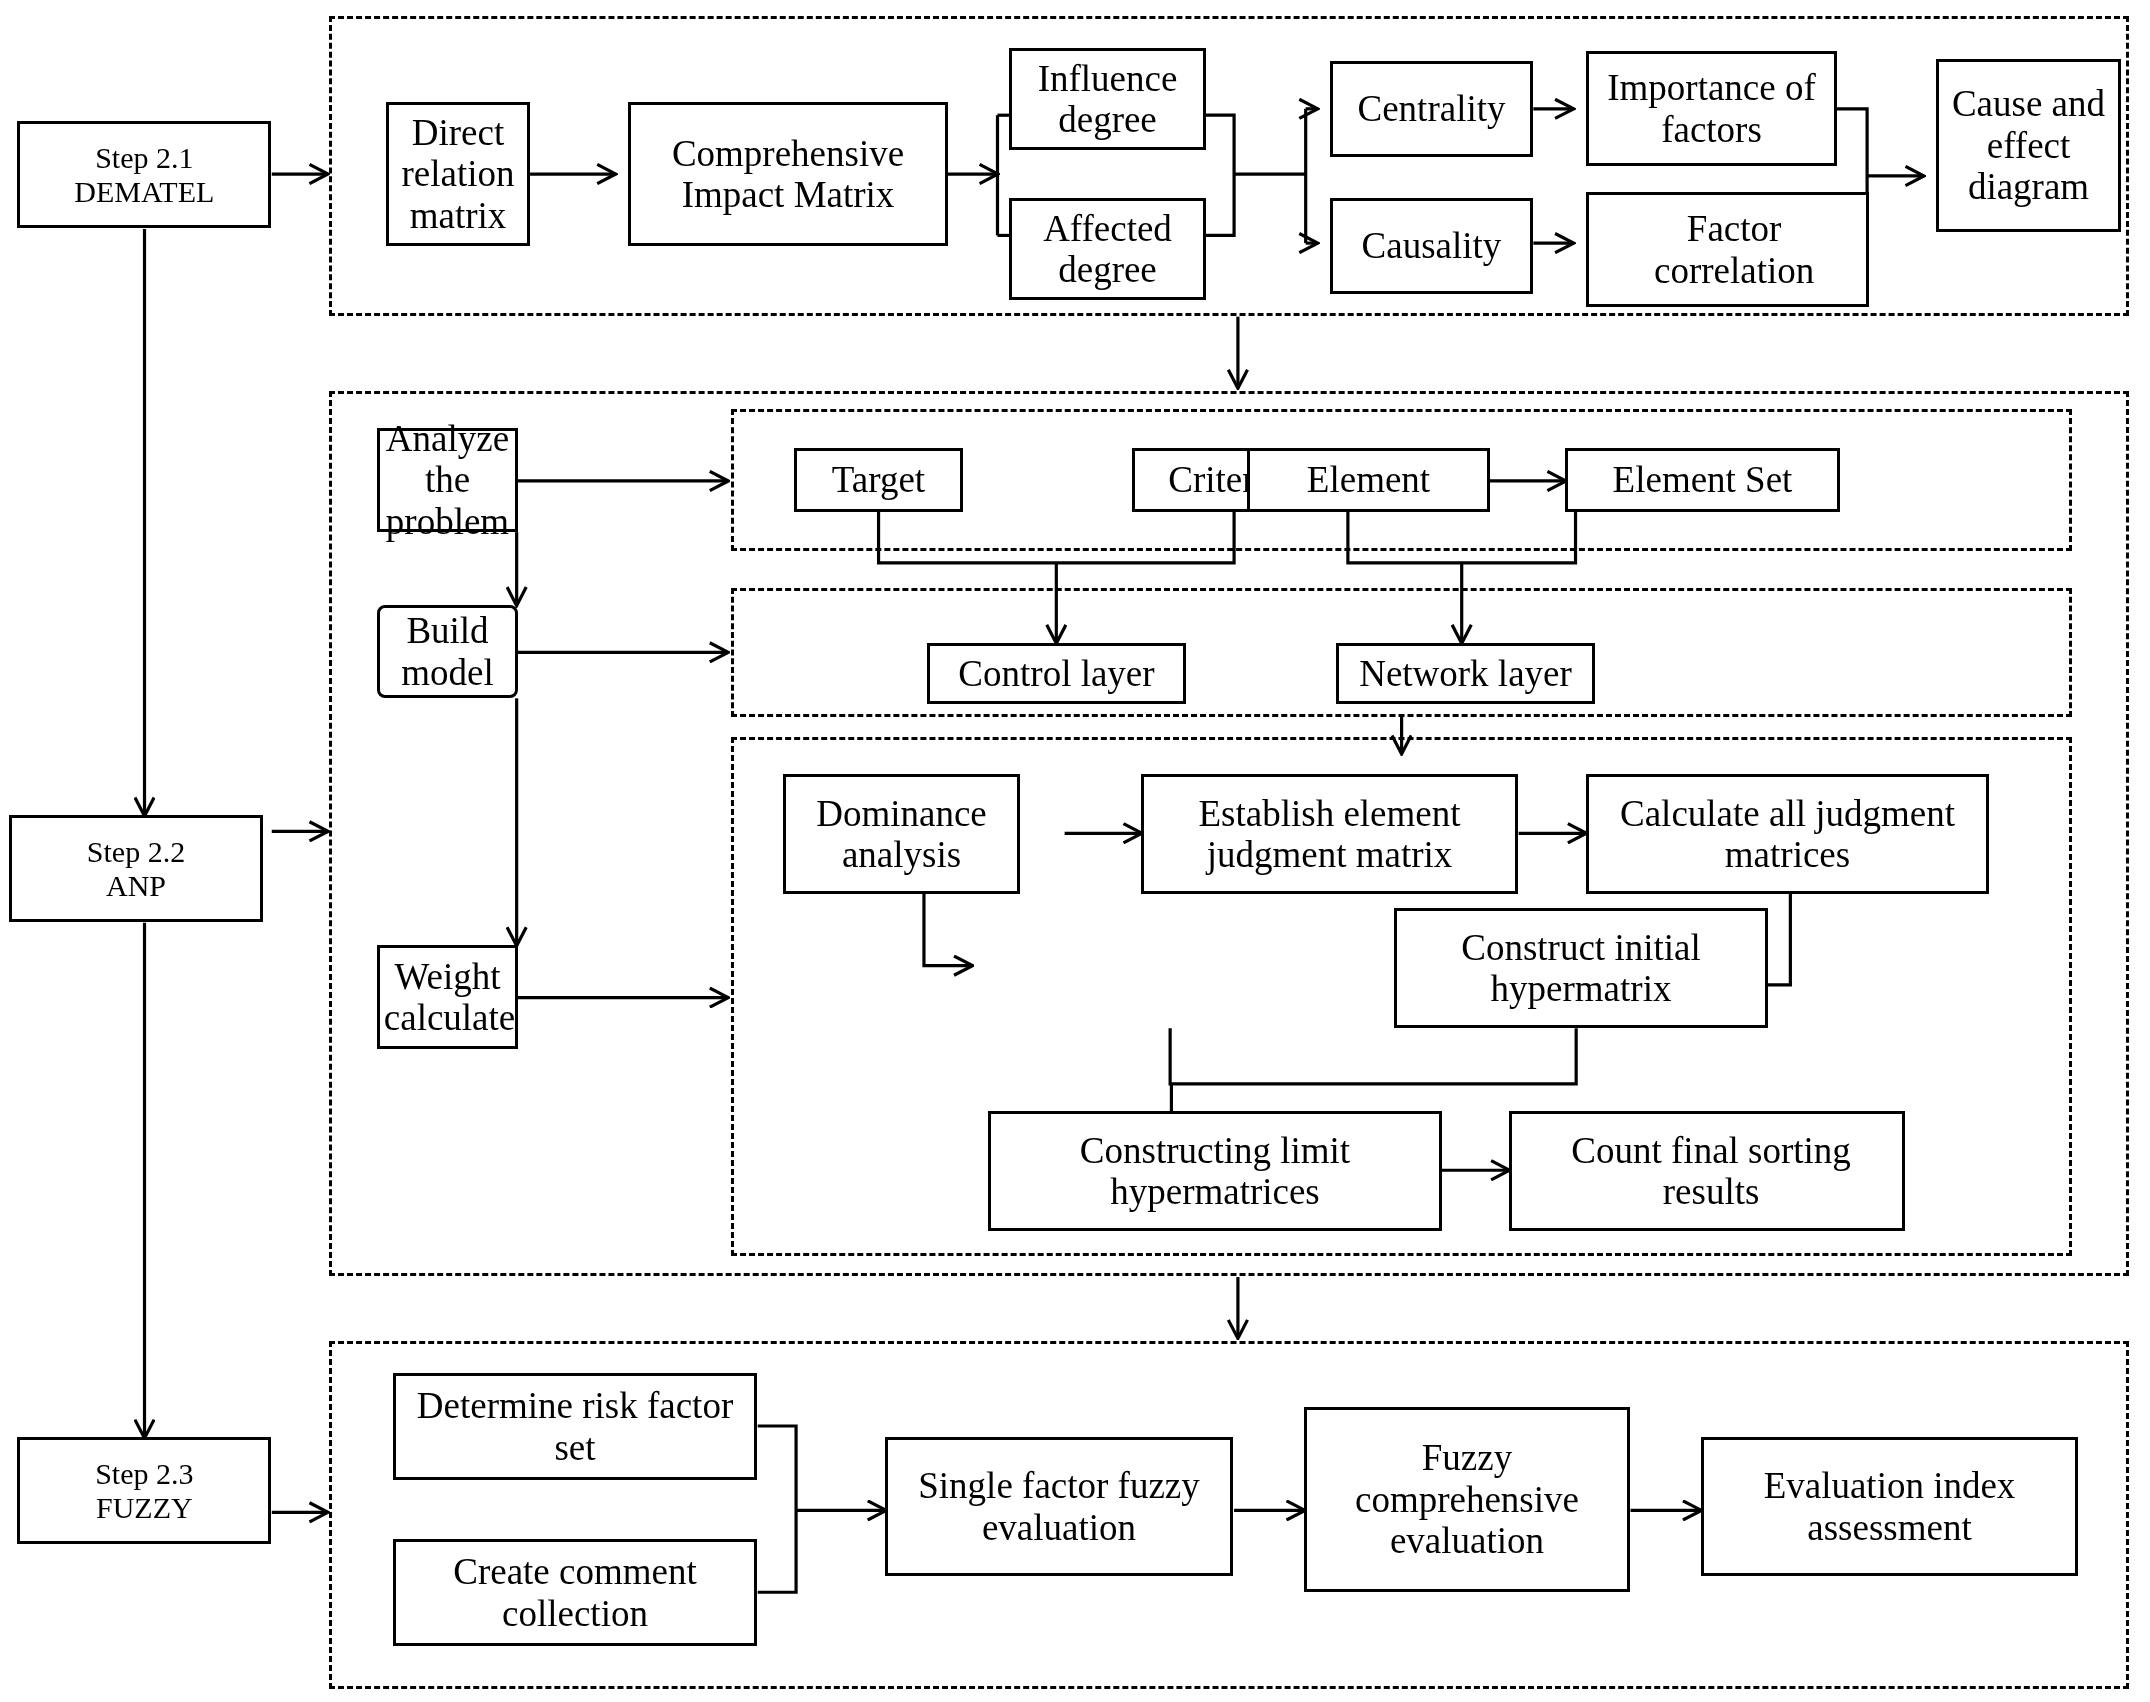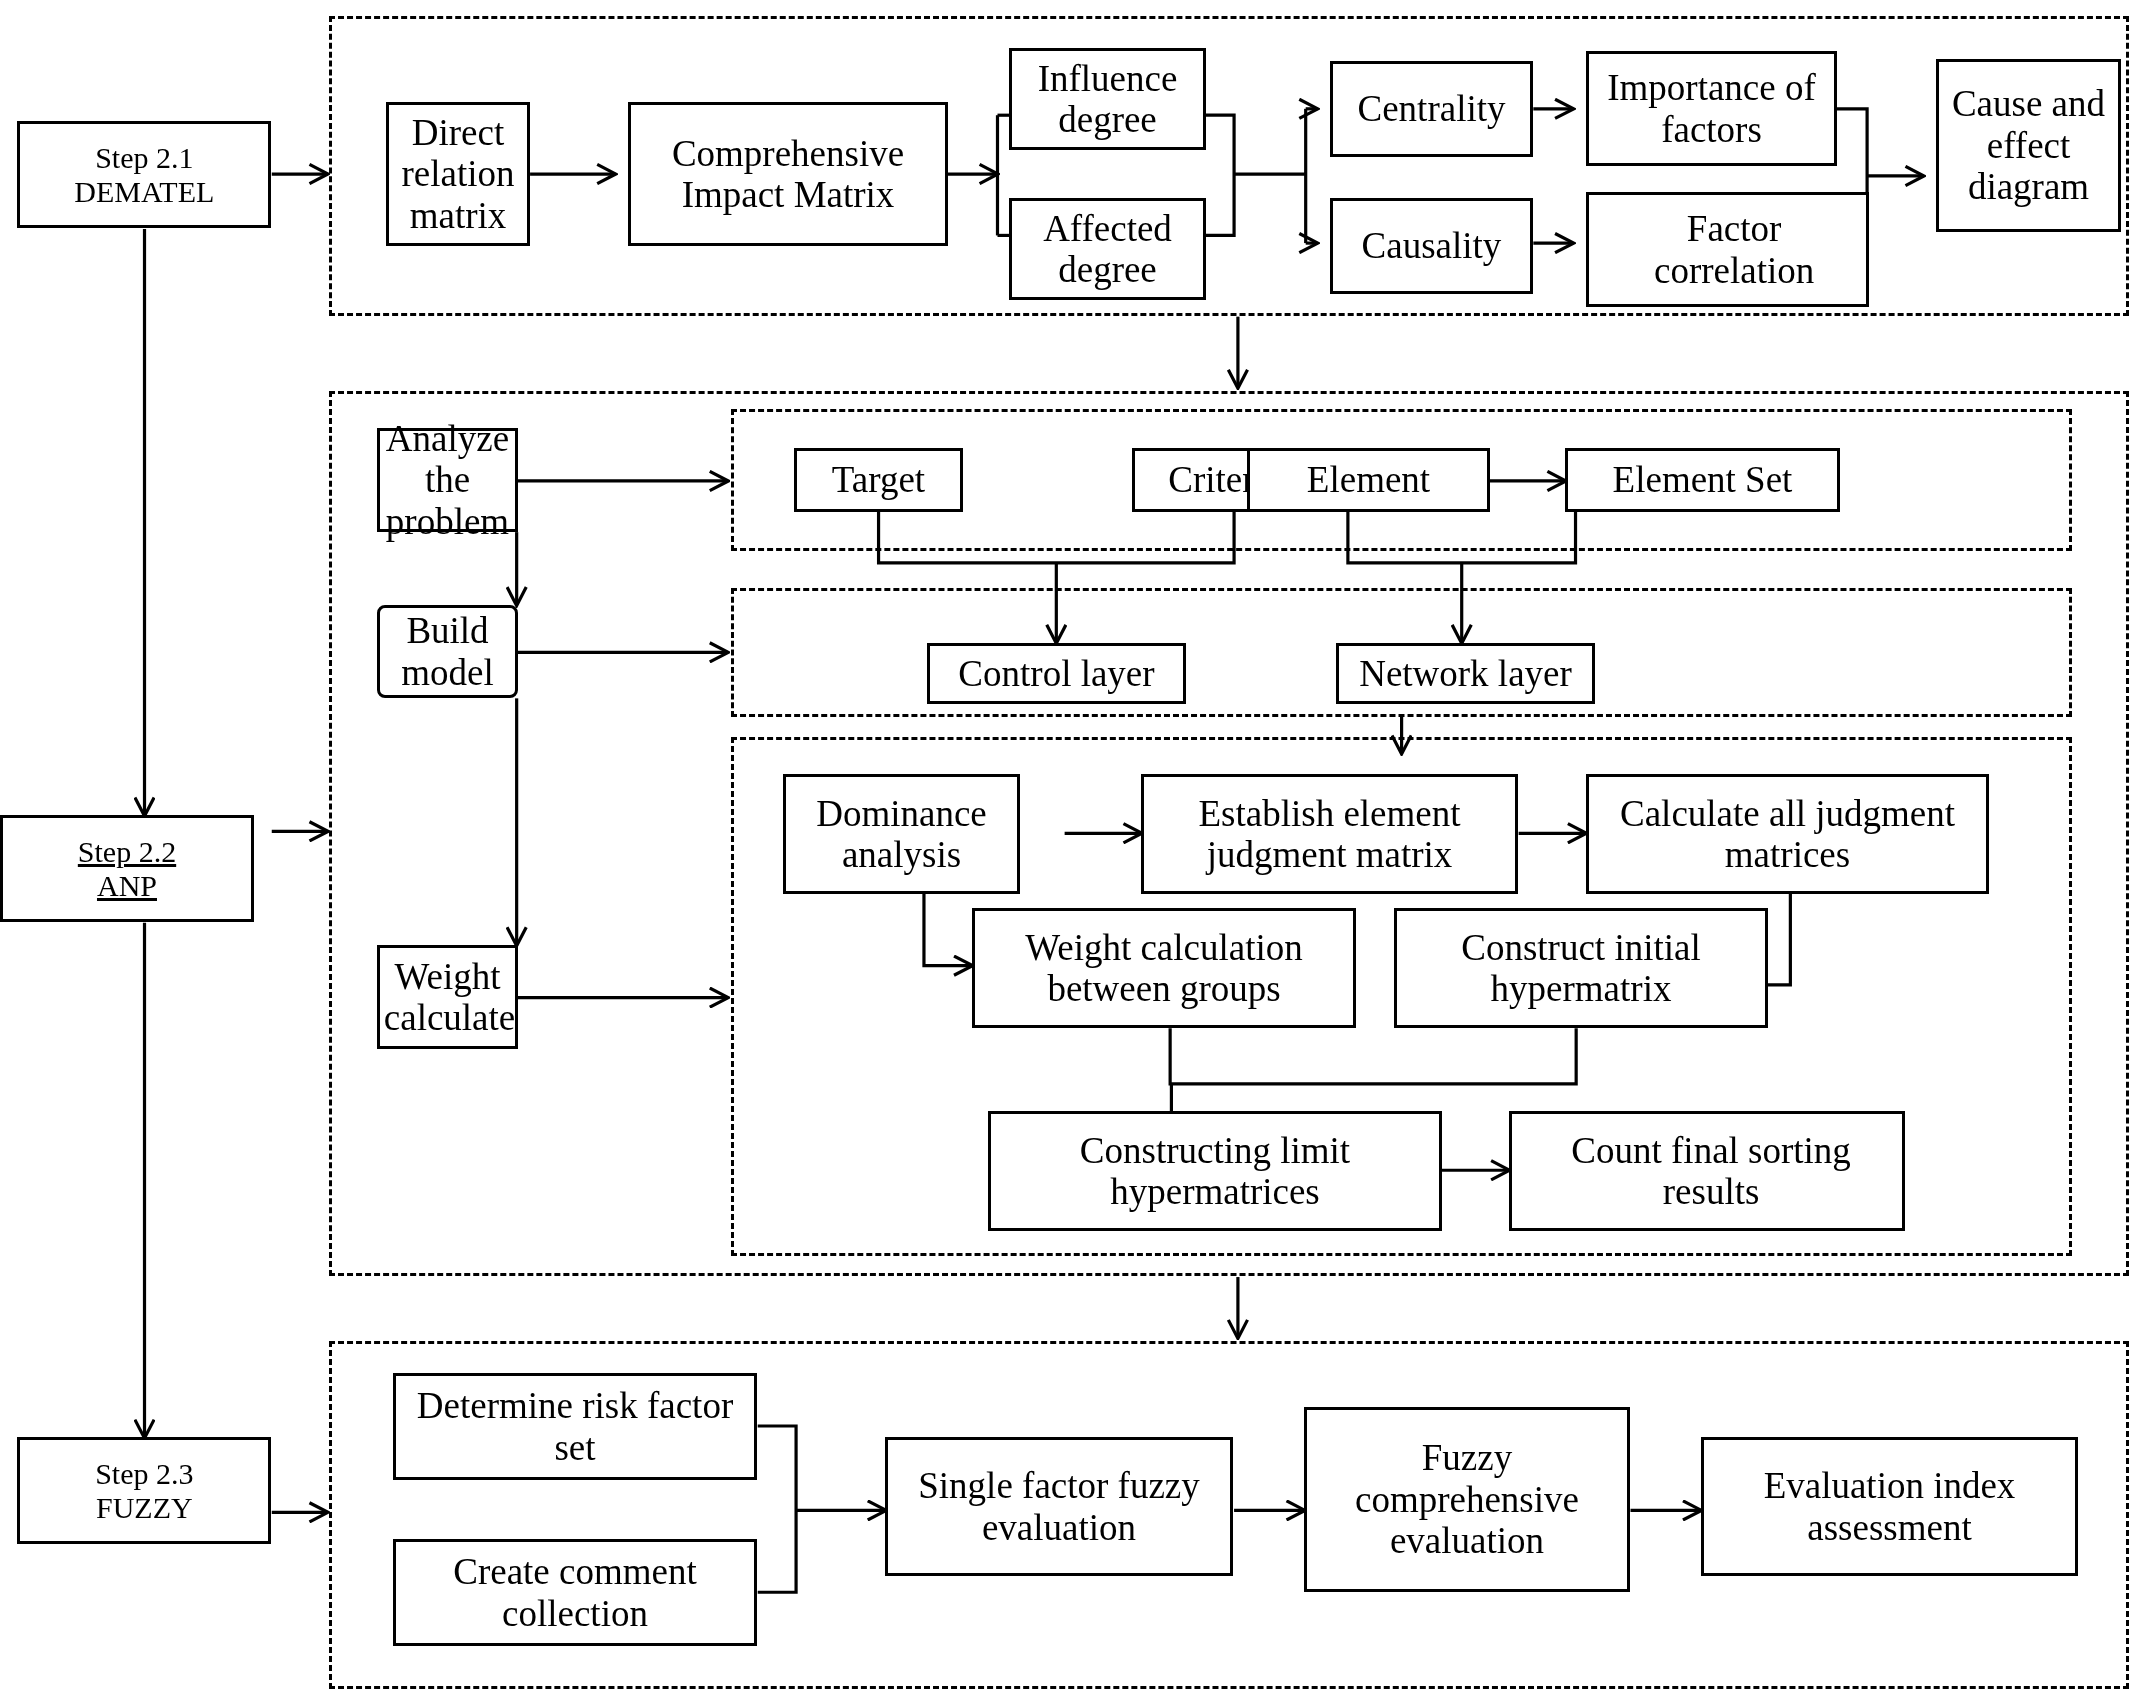--- a/index.html
+++ b/index.html
@@ -142,21 +142,21 @@
     <line x1="2550" y1="2362" x2="2660" y2="2362" marker-end="url(#ah)"></line>
   </svg>
 
   <div class="box f60" style="left:17.3px;top:121px;width:254px;height:107px;">
     <span>
       <span>Step 2.1</span>
       <span>DEMATEL</span>
     </span>
   </div>
 
-  <div class="box f60" style="left:0;top:815px;width:254px;height:107px;text-decoration:underline;">
+  <div class="box f60" style="left:9px;top:815px;width:254px;height:107px;">
     <span>
       <span>Step 2.2</span>
       <span>ANP</span>
     </span>
   </div>
 
   <div class="box f60" style="left:17.3px;top:1437px;width:254px;height:107px;">
     <span>
       <span>Step 2.3</span>
       <span>FUZZY</span>
@@ -240,23 +240,20 @@
   </div>
 
   <div class="box f58" style="left:1141px;top:774px;width:377px;height:120px;">
     <span>Establish element judgment matrix</span>
   </div>
 
   <div class="box f58" style="left:1586px;top:774px;width:403px;height:120px;">
     <span>Calculate all judgment matrices</span>
   </div>
 
-  <div class="box f58" style="left:972px;top:908px;width:384px;height:120px;">
-    <span>Weight calculation between groups</span>
-  </div>
 
   <div class="box f58" style="left:1394px;top:908px;width:374px;height:120px;">
     <span>Construct initial hypermatrix</span>
   </div>
 
   <div class="box f58" style="left:988px;top:1111px;width:454px;height:120px;">
     <span>Constructing limit hypermatrices</span>
   </div>
 
   <div class="box f58" style="left:1509px;top:1111px;width:396px;height:120px;padding-left:12px;">

